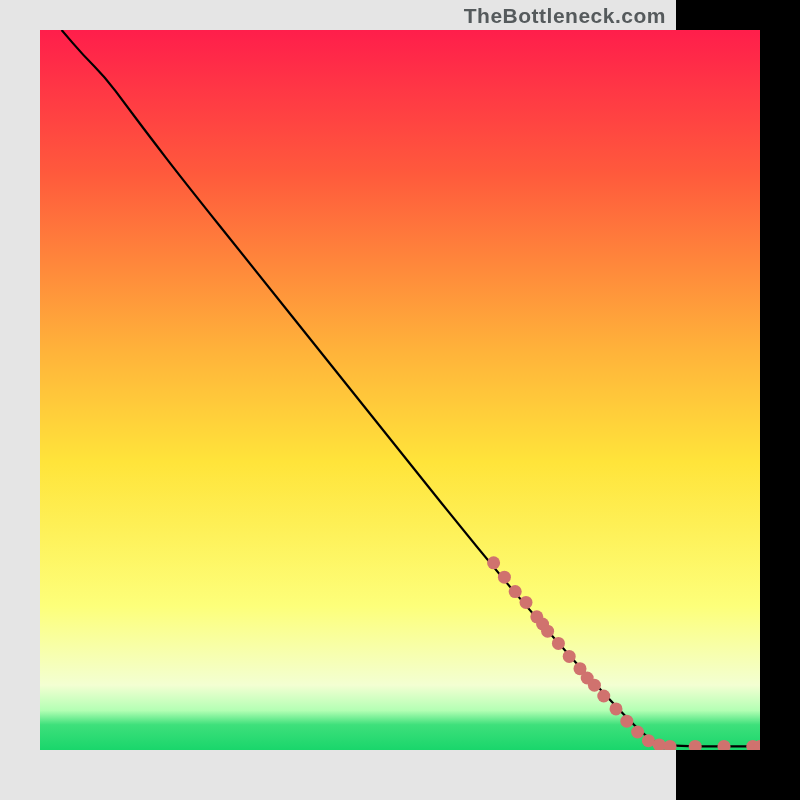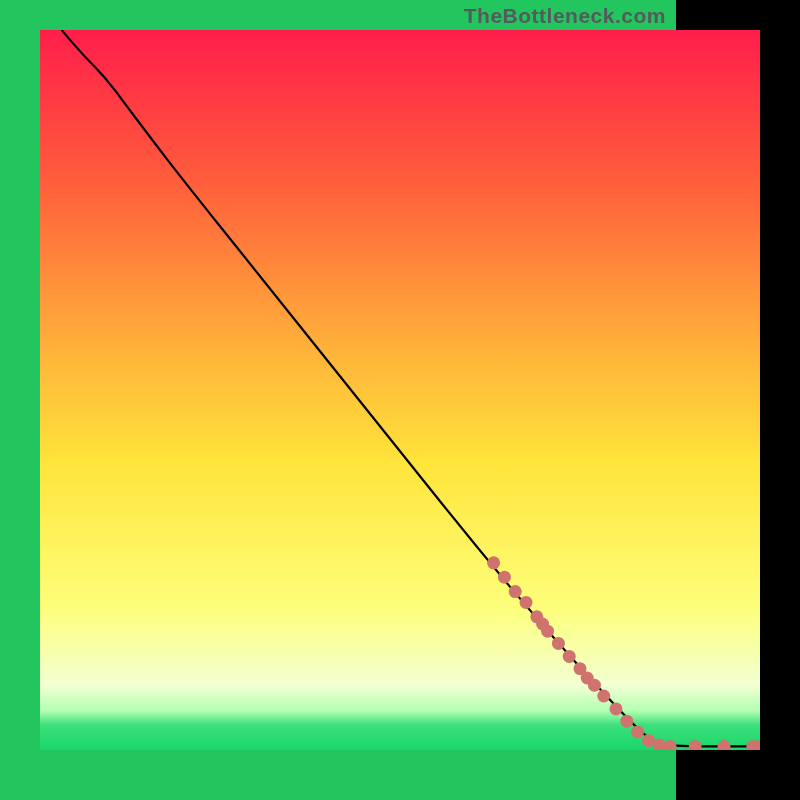--- a/index.html
+++ b/index.html
@@ -8,21 +8,21 @@
     width: 800px;
     height: 800px;
     background: #000;
     font-family: Arial, Helvetica, sans-serif;
     overflow: hidden;
   }
   .frame {
     position: relative;
     width: 676px;
     height: 800px;
-    background: #22c55e;
+    background: #e5e5e5;
   }
   .watermark {
     position: absolute;
     top: 4px;
     right: 10px;
     color: #555a5c;
     font-size: 21px;
     font-weight: 600;
     letter-spacing: 0.5px;
     z-index: 50;

